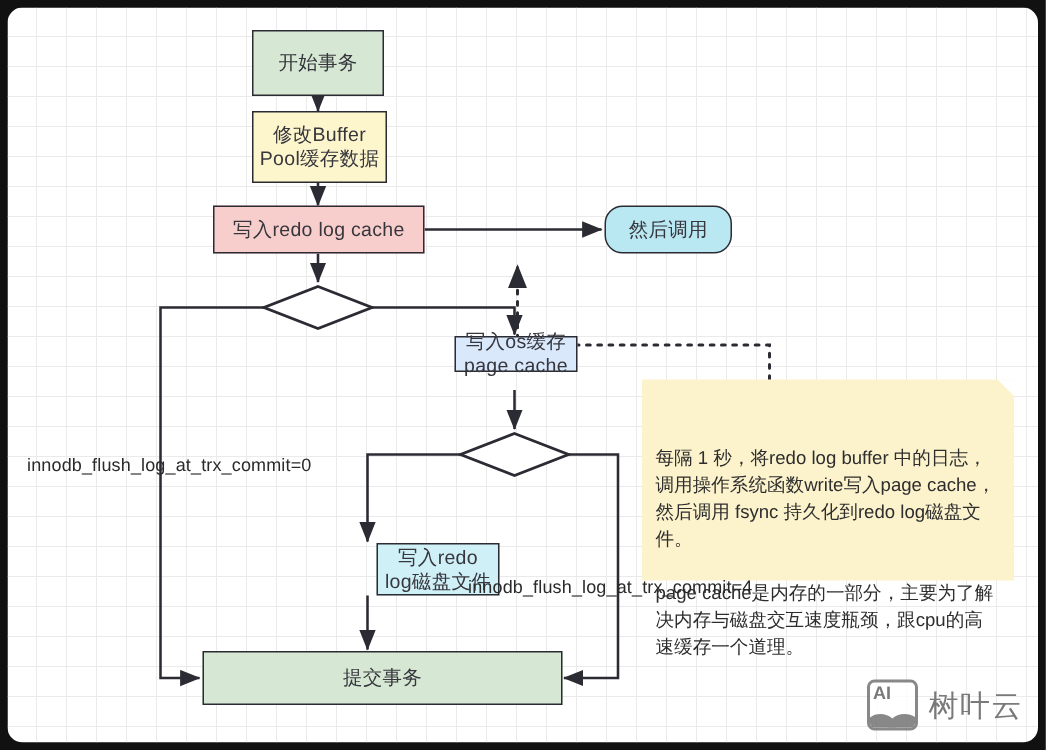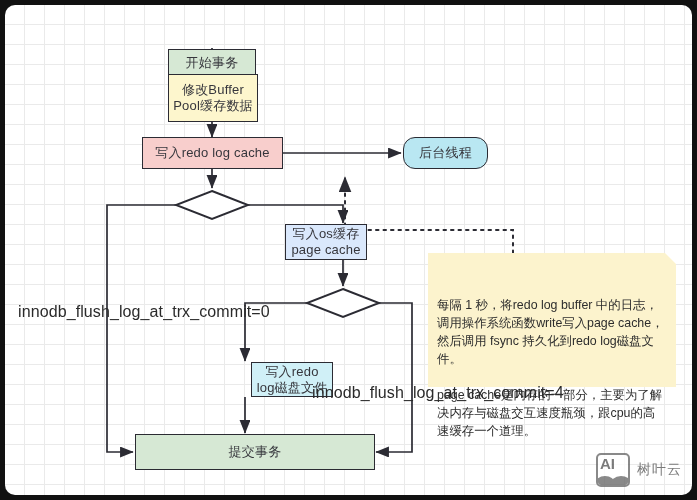--- a/index.html
+++ b/index.html
@@ -40,21 +40,21 @@
   }
   .n-green{background:#d6e8d4;}
   .n-yellow{background:#fdf6cd;}
   .n-pink{background:#f8cecc;}
   .n-blue{background:#dae8fc;}
   .n-cyan{background:#d0f0f7;margin-left:46px;}
   .n-round{border-radius:12px;background:#b9e7f2;}
 
   .edge-label{
     position:absolute;
-    font-size:16px;
+    font-size:12px;
     color:#2a2a2a;
     white-space:nowrap;
     background:transparent;
     z-index:4;
     letter-spacing:.1px;
   }
 
   #note{
     position:absolute;
     left:423px;top:248px;
@@ -84,35 +84,35 @@
   #wm-icon{
     width:30px;height:30px;
     border:2.5px solid #6f6f6f;
     border-radius:5px;
     position:relative;
     overflow:hidden;
     background:#fff;
   }
   #wm-icon .ai{
     position:absolute;left:2px;top:0px;
-    font-size:15px;font-weight:bold;color:#5e5e5e;
+    font-size:12px;font-weight:bold;color:#5e5e5e;
     font-family:"Liberation Sans",sans-serif;
   }
   #wm-icon .hill{
     position:absolute;left:-3px;bottom:-7px;
     width:20px;height:16px;border-radius:50%;
     background:#6f6f6f;
   }
   #wm-icon .hill2{
     position:absolute;right:-4px;bottom:-9px;
     width:22px;height:18px;border-radius:50%;
     background:#6f6f6f;
   }
   #wm-text{
-    font-size:14px;color:#5e5e5e;letter-spacing:1px;
+    font-size:20px;color:#5e5e5e;letter-spacing:1px;
   }
 </style>
 </head>
 <body>
 
 <div id="frame">
   <div id="canvas">
 
     <svg id="svg-layer" xmlns="http://www.w3.org/2000/svg">
       <defs>
@@ -141,30 +141,30 @@
 
       <path d="M302,298 L240,298 L240,356" stroke="#2b2b33" stroke-width="1.7" fill="none" marker-end="url(#arrow)"></path>
 
       <path d="M374,298 L407,298 L407,447 L371,447" stroke="#2b2b33" stroke-width="1.7" fill="none" marker-end="url(#arrow)"></path>
 
       <path d="M240,392 L240,428" stroke="#2b2b33" stroke-width="1.7" fill="none" marker-end="url(#arrow)"></path>
 
       <path d="M508,248 L508,225 L340,225 L340,172" stroke="#2b2b33" stroke-width="2" fill="none" stroke-dasharray="2.5 5" stroke-linecap="round" marker-end="url(#arrow)"></path>
     </svg>
 
-    <div class="node n-green" style="left:163px;top:15px;width:88px;height:28px;margin-top:29px;">开始事务</div>
+    <div class="node n-green" style="left:163px;top:15px;width:88px;height:44px;">开始事务</div>
 
     <div class="node n-yellow" style="left:163px;top:69px;width:90px;height:48px;">修改Buffer
 Pool缓存数据</div>
 
     <div class="node n-pink" style="left:137px;top:132px;width:141px;height:32px;">写入redo log cache</div>
 
-    <div class="node n-round" style="left:398px;top:132px;width:85px;height:32px;">后台线程</div>
+    <div class="node n-round" style="left:398px;top:132px;width:85px;height:32px;">然后调用</div>
 
-    <div class="node n-blue" style="left:280px;top:219px;width:82px;height:36px;">写入os缓存
+    <div class="node n-blue" style="left:298px;top:219px;width:82px;height:24px;">写入os缓存
 page cache</div>
 
     <div class="node n-cyan" style="left:200px;top:357px;width:82px;height:35px;">写入redo
 log磁盘文件</div>
 
     <div class="node n-green" style="left:130px;top:429px;width:240px;height:36px;">提交事务</div>
 
     <div class="edge-label" style="left:13px;top:298px;">innodb_flush_log_at_trx_commit=0</div>
 
 

